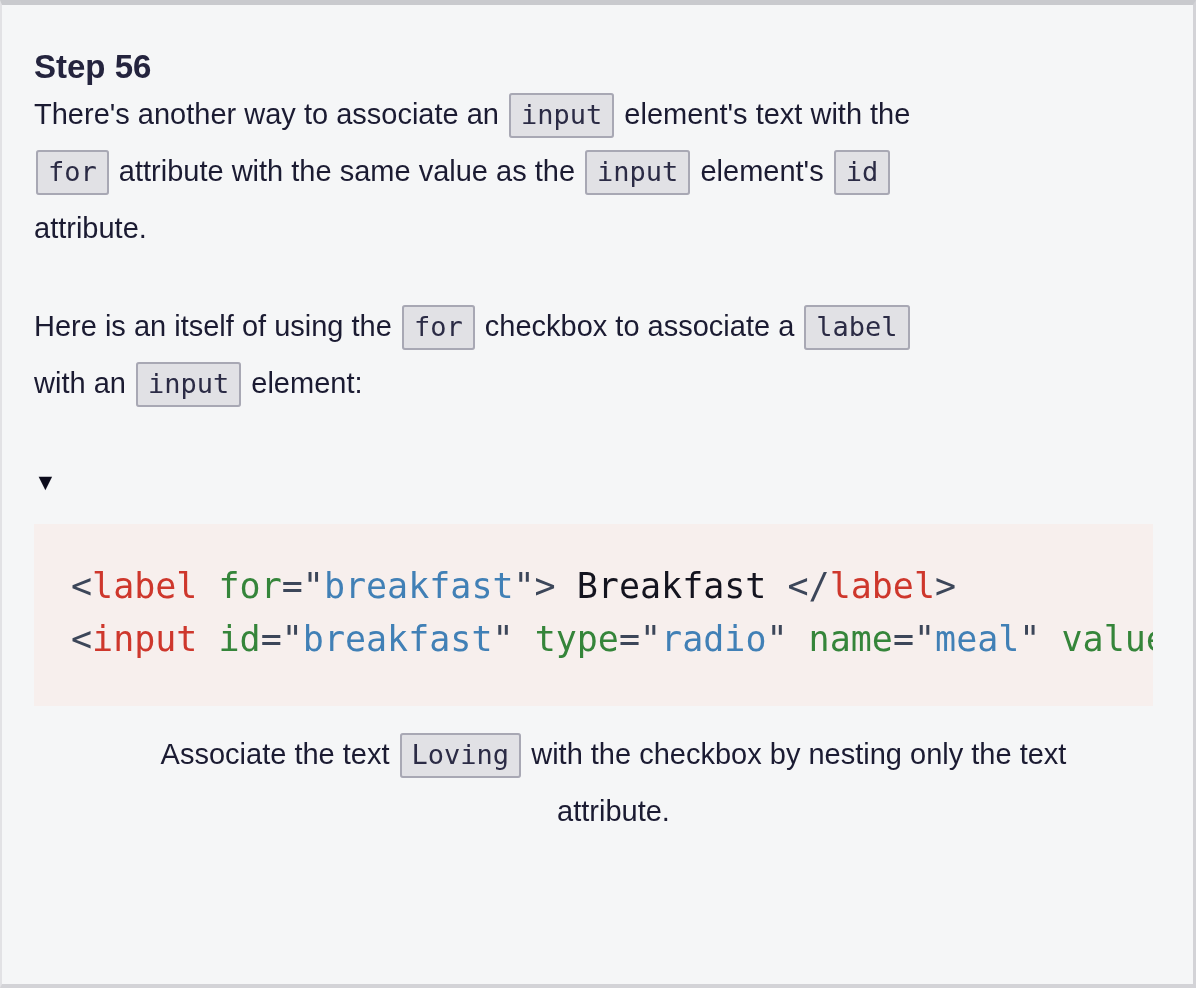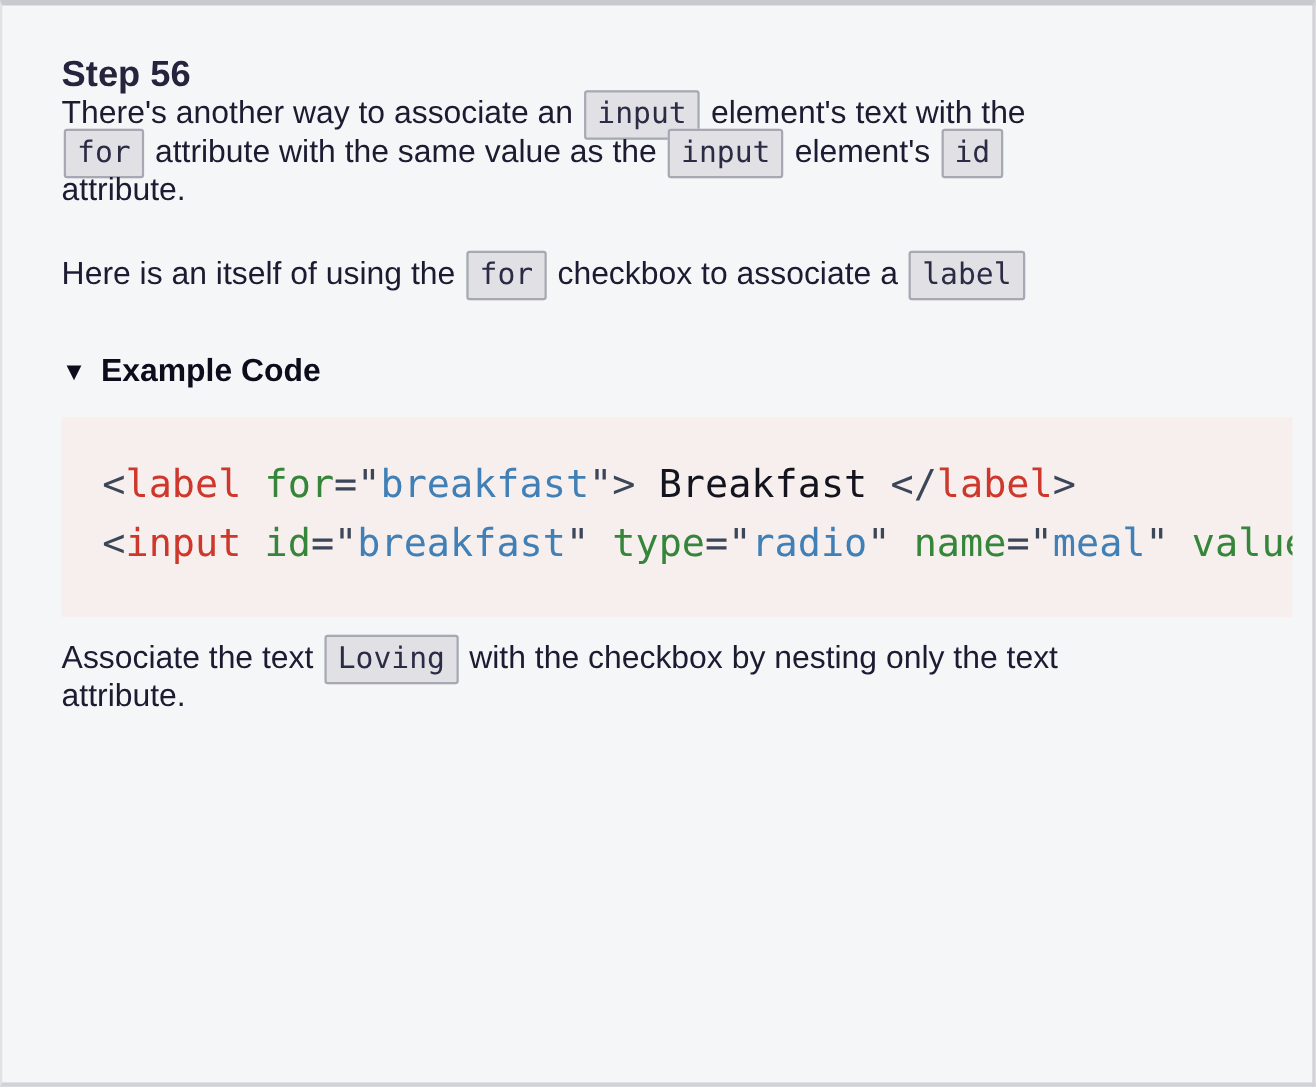--- a/index.html
+++ b/index.html
@@ -9,38 +9,38 @@
     box-sizing: border-box;
     background: var(--panel-bg, #f5f6f7);
     border-top: 5px solid var(--border-top, #c9cace);
     border-left: 2px solid var(--border-side-light, #e2e2e5);
     border-right: 3px solid var(--border-side, #d3d3d7);
     border-bottom: 4px solid var(--border-side, #d2d2d6);
     overflow: hidden;
     font-family: "Liberation Sans", sans-serif;
     color: var(--text, #1b1b32);
   }
-  .content { padding-left: 54px; }
+  .content { padding-left: 32px; }
 
   h1.step-title {
     margin: 43px 0 0 0;
     font-size: 33px;
     line-height: 38px;
     font-weight: 700;
     color: var(--heading, #24243e);
   }
 
   .para { margin: 0; }
   .para.p1 { margin-top: 0; }
   .para.p2 { margin-top: 41px; }
-  .para.task { margin-top: 20px; }
+  .para.task { margin-top: 20px; text-align: center; }
 
   .text-line {
     font-size: 29px;
-    line-height: 35px;
+    line-height: 57px;
     white-space: pre;
     color: var(--text, #1b1b32);
   }
 
   code.inline-code {
     font-family: "DejaVu Sans Mono", monospace;
     font-size: 27px;
     color: var(--chip-text, #2b2b45);
     background: var(--chip-bg, #e1e1e5);
     border: 2px solid var(--chip-border, #a8a8b4);
@@ -99,26 +99,26 @@
   <h1 class="step-title">Step 56</h1>
 
   <div class="para p1">
       <div class="text-line"><span>There's another way to associate an </span><code class="inline-code">input</code><span> element's text with the</span></div>
       <div class="text-line"><code class="inline-code">for</code><span> attribute with the same value as the </span><code class="inline-code">input</code><span> element's </span><code class="inline-code">id</code></div>
       <div class="text-line"><span>attribute.</span></div>
     </div>
 
   <div class="para p2">
       <div class="text-line"><span>Here is an itself of using the </span><code class="inline-code">for</code><span> checkbox to associate a </span><code class="inline-code">label</code></div>
+      <div class="text-line"><span>with an </span><code class="inline-code">input</code><span> element:</span></div>
     </div>
 
   <details class="example" open="">
     <summary class="example-summary">
       <span class="caret">▼</span>
-      <span>Example Code</span>
     </summary>
     <pre class="code-block"><div class="code-line"><span class="tok-punct">&lt;</span><span class="tok-tag">label</span><span class="tok-plain"> </span><span class="tok-attr">for</span><span class="tok-punct">="</span><span class="tok-value">breakfast</span><span class="tok-punct">"&gt;</span><span class="tok-plain"> Breakfast </span><span class="tok-punct">&lt;/</span><span class="tok-tag">label</span><span class="tok-punct">&gt;</span></div><div class="code-line"><span class="tok-punct">&lt;</span><span class="tok-tag">input</span><span class="tok-plain"> </span><span class="tok-attr">id</span><span class="tok-punct">="</span><span class="tok-value">breakfast</span><span class="tok-punct">"</span><span class="tok-plain"> </span><span class="tok-attr">type</span><span class="tok-punct">="</span><span class="tok-value">radio</span><span class="tok-punct">"</span><span class="tok-plain"> </span><span class="tok-attr">name</span><span class="tok-punct">="</span><span class="tok-value">meal</span><span class="tok-punct">"</span><span class="tok-plain"> </span><span class="tok-attr">value</span></div></pre>
   </details>
 
   <div class="para task">
       <div class="text-line"><span>Associate the text </span><code class="inline-code">Loving</code><span> with the checkbox by nesting only the text</span></div>
       <div class="text-line"><span>attribute.</span></div>
     </div>
 
 </div>

